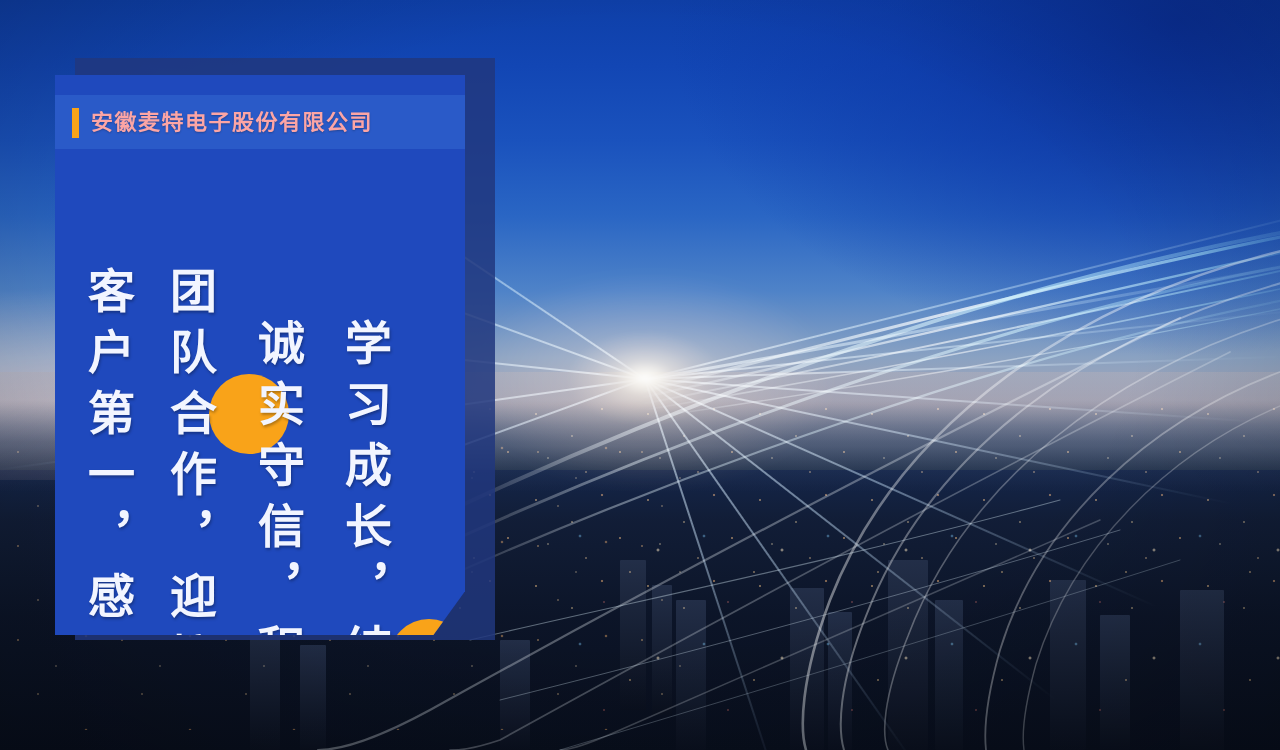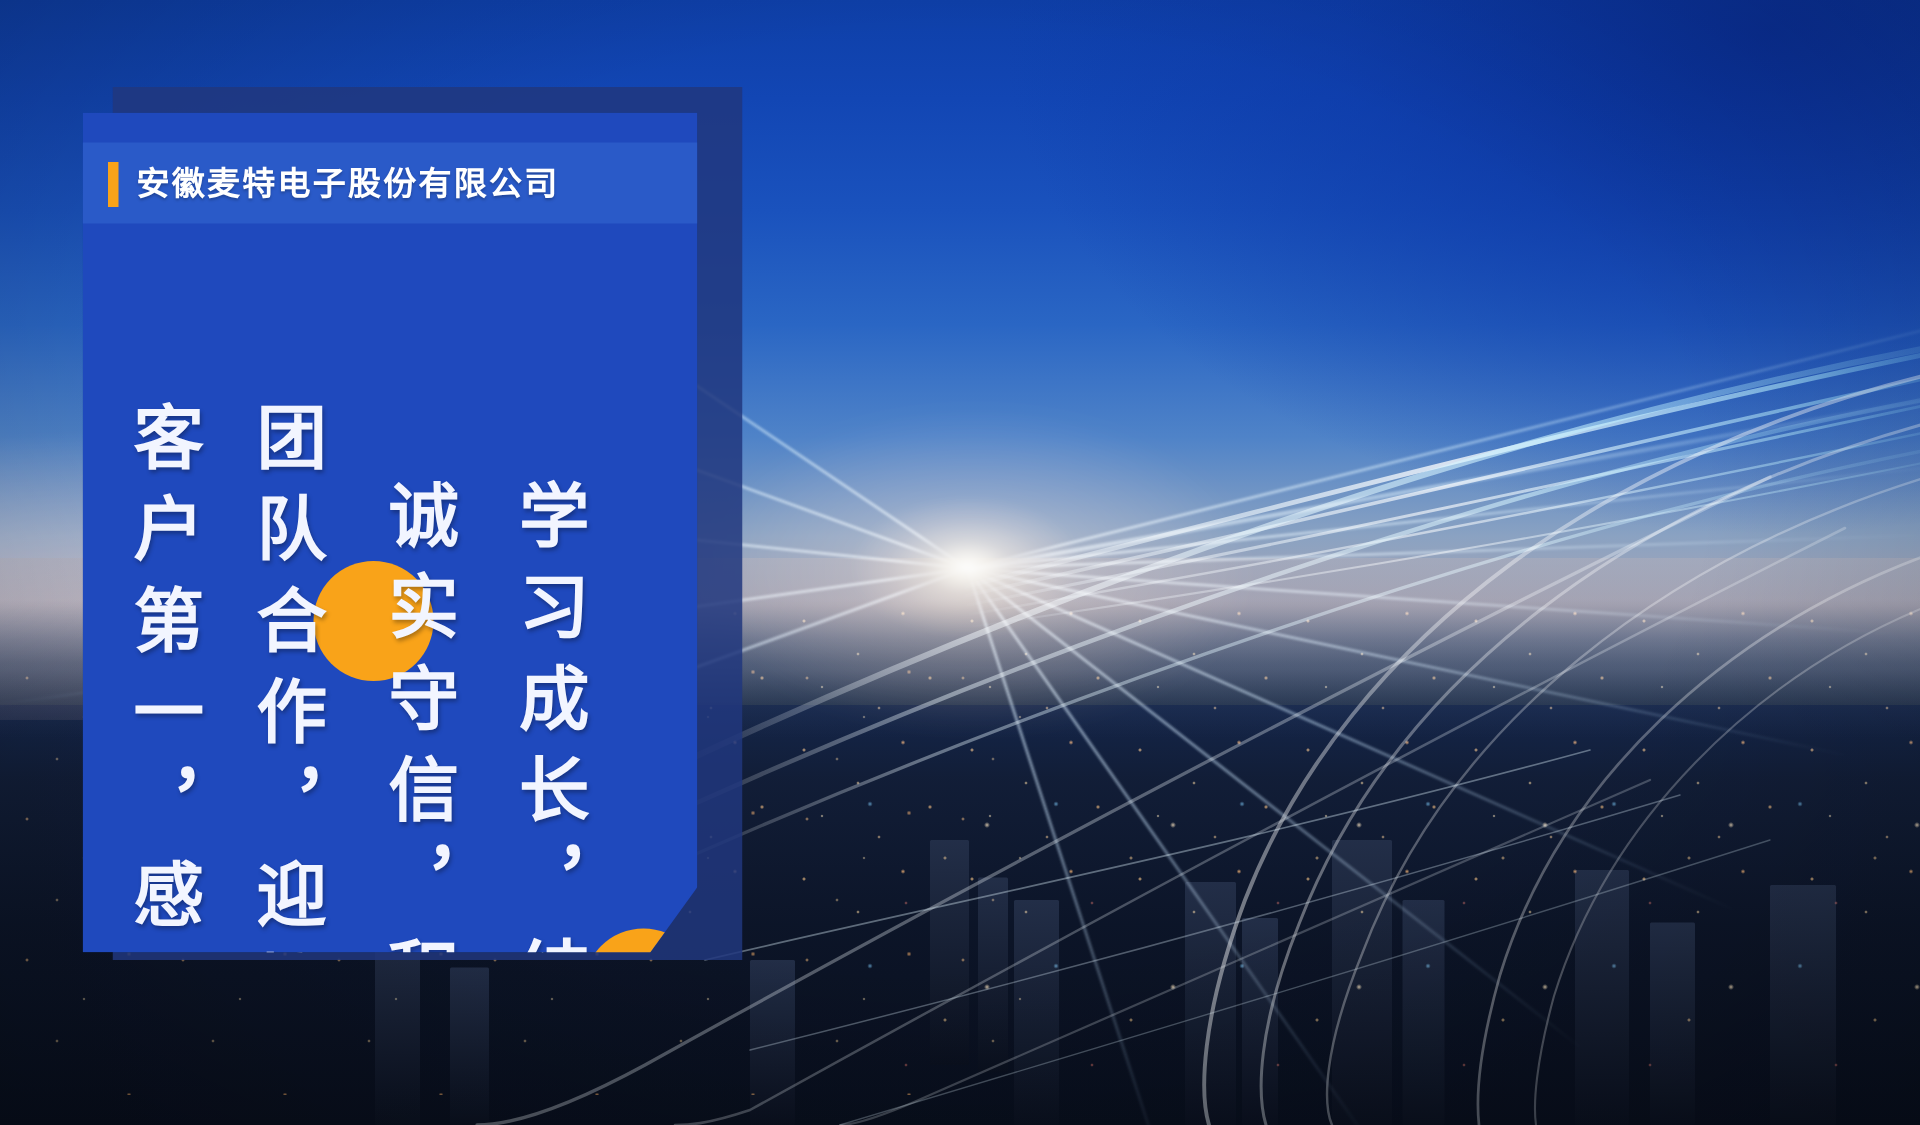--- a/index.html
+++ b/index.html
@@ -198,21 +198,21 @@
     left: 17px; top: 33px;
     width: 7px; height: 30px;
     background: #f9a319;
   }
 
   .card-title {
     position: absolute;
     left: 36px; top: 28px;
     height: 40px;
     line-height: 40px;
-    color: #ffffff;
+    color: #fca5a5;
     font-size: 22px;
     font-weight: bold;
     letter-spacing: 1.5px;
     font-family: "Liberation Serif", "DejaVu Serif", serif;
     white-space: nowrap;
     text-shadow: 0 1px 2px rgba(0,0,0,0.25);
   }
 
   
   .slogans {

